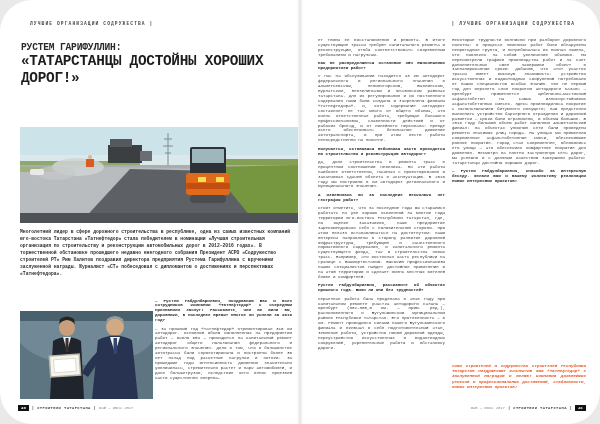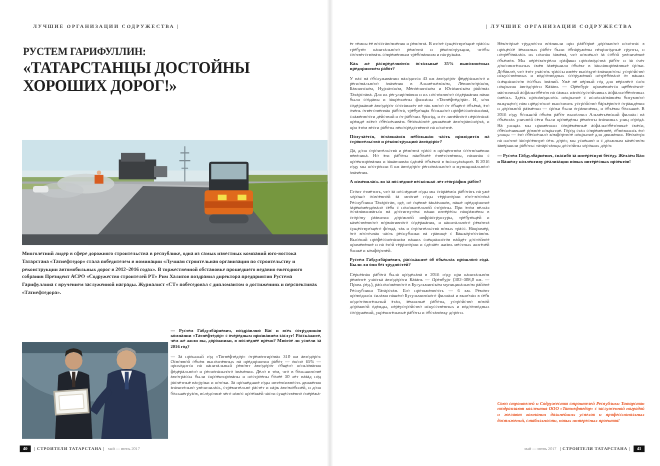--- a/index.html
+++ b/index.html
@@ -1,17 +1,17 @@
 <!DOCTYPE html>
 <html style="--accent: #e8511e; --sky: #cde3ea; --grass: #76973f; --machine: #e06a1c; --road: #a9adb0; --asphalt: #5d6165;"><head>
 <meta charset="utf-8">
 <style>
   html,body{margin:0;padding:0;background:#e9e9e9;}
   #spread{position:relative;width:600px;height:424px;background:#ffffff;margin:0 auto;
-    font-family:Liberation Serif, serif;color:#3a3a3a;overflow:hidden;}
+    font-family:Liberation Mono, monospace;color:#3a3a3a;overflow:hidden;border-radius:32px;}
   #spine{position:absolute;left:297px;top:0;width:6px;height:424px;
     background:linear-gradient(90deg,rgba(0,0,0,0) 0%,rgba(0,0,0,.10) 50%,rgba(0,0,0,0) 100%);}
   .runhead{position:absolute;top:21px;font-size:4.6px;font-weight:bold;letter-spacing:1.1px;color:#4a4a4a;}
   #runhead-left{left:30px;}
   #runhead-right{right:25px;text-align:right;}
   #kicker{position:absolute;left:21px;top:42px;font-size:10px;font-weight:bold;color:#2a2a2a;
     letter-spacing:-0.2px;transform:scaleX(.96);transform-origin:left top;}
   #title{position:absolute;left:21px;top:54px;width:260px;font-size:15px;line-height:16.5px;
     font-weight:800;color:#1d1d1d;letter-spacing:-0.3px;transform:scaleX(.96);transform-origin:left top;}
   .photo{position:absolute;overflow:hidden;}

